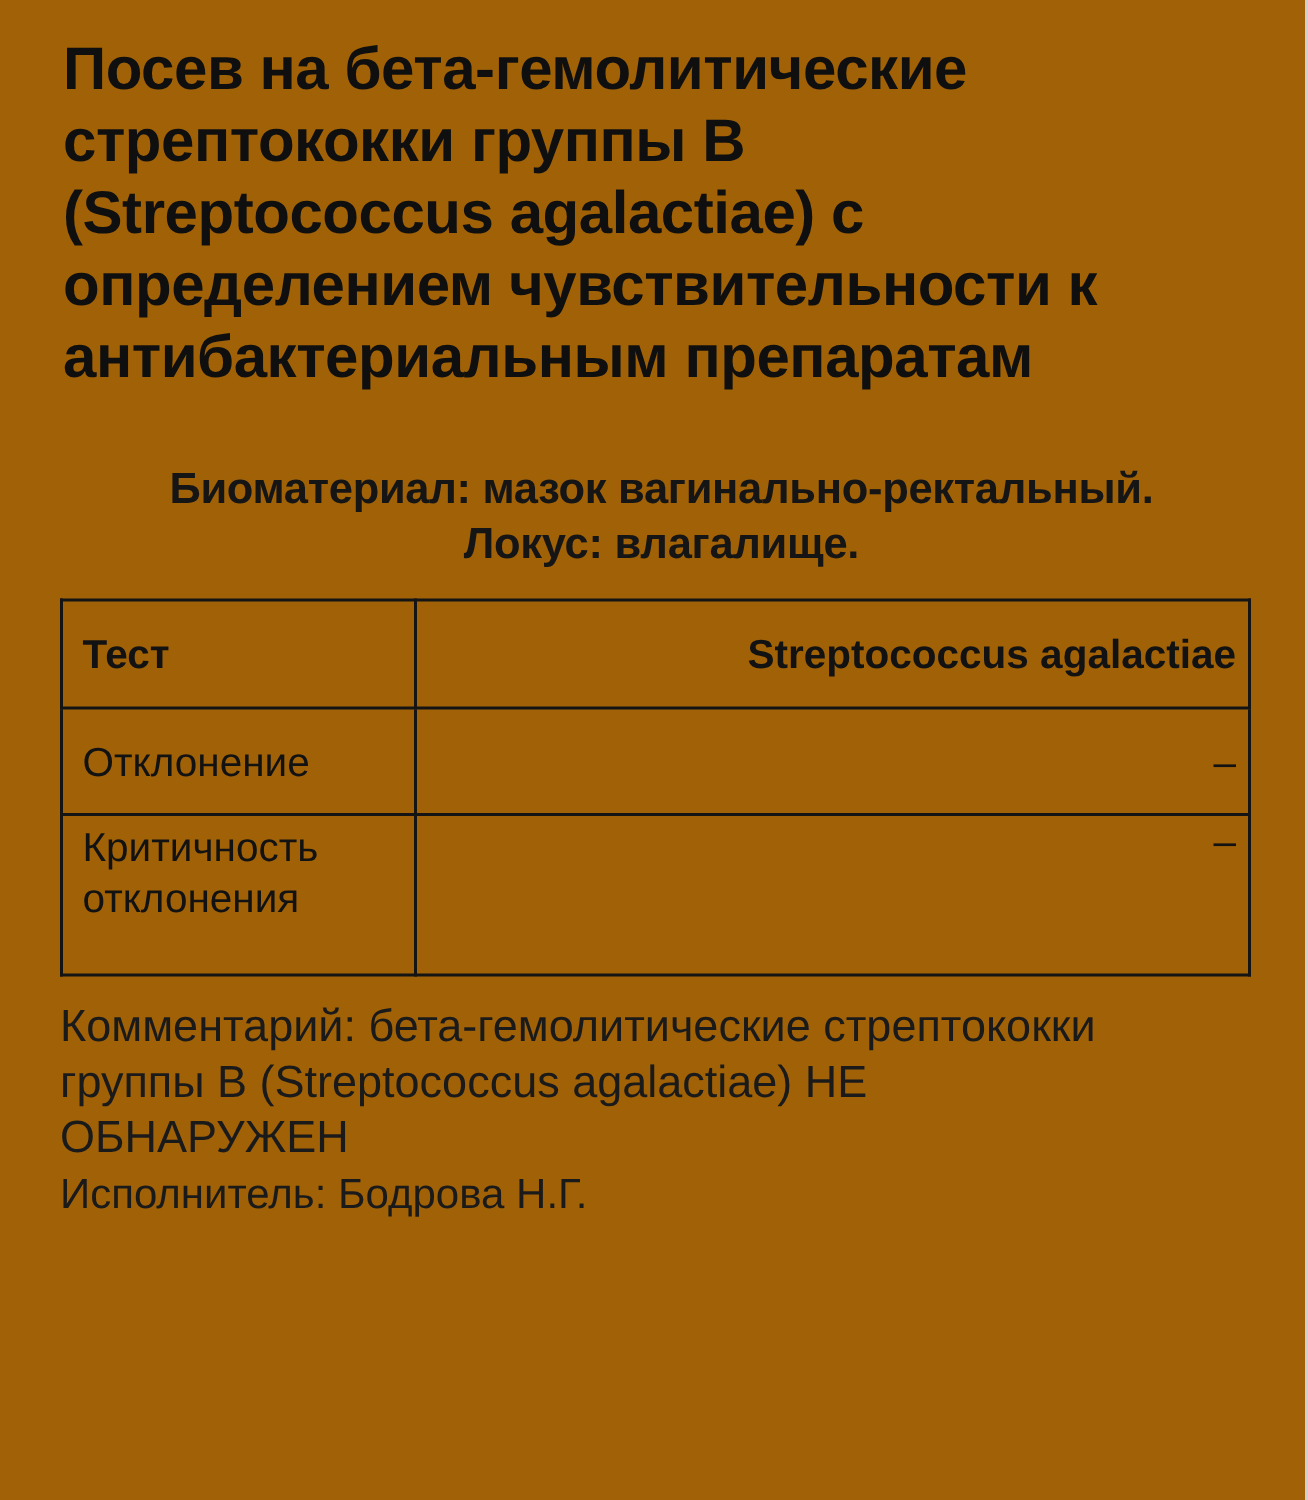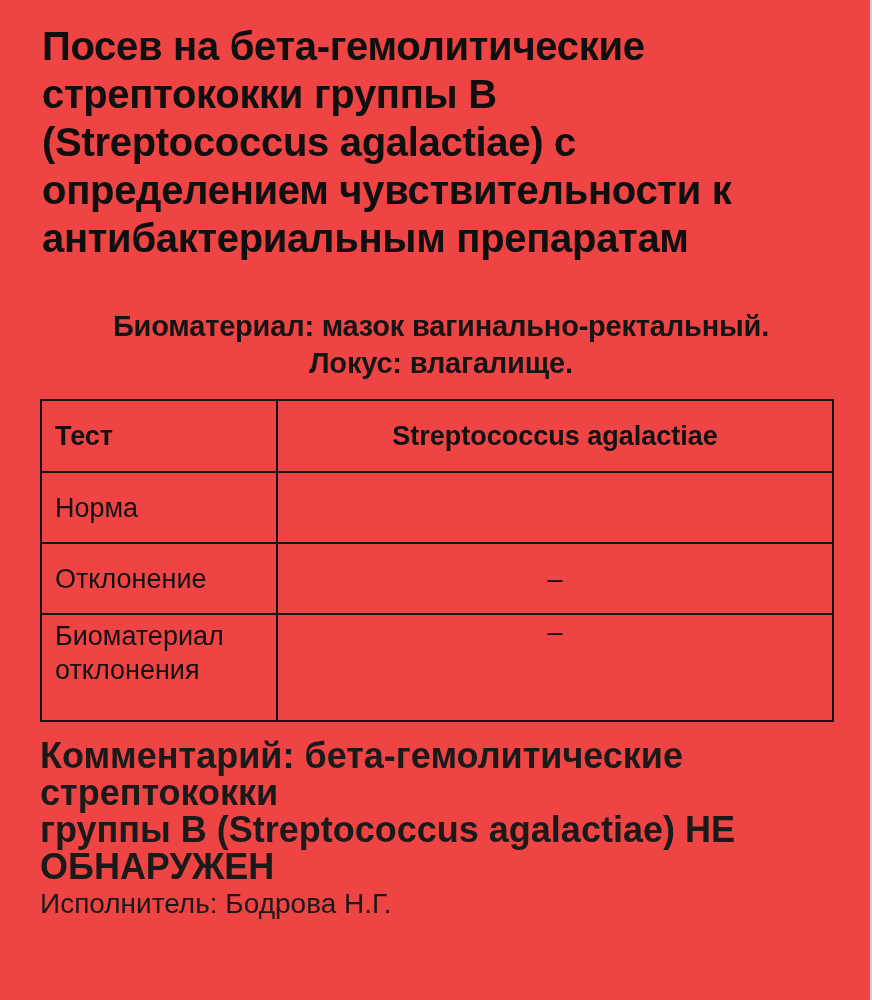--- a/index.html
+++ b/index.html
@@ -13,21 +13,21 @@
     overflow: hidden;
     font-family: "Liberation Sans", sans-serif;
     color: #121212;
   }
   .page {
     position: relative;
     width: 872px;
     height: 1000px;
     box-sizing: border-box;
     padding: 22px 30px 0 40px;
-    background: #ef4444;
+    background: #a16207;
   }
   .page-edge {
     position: absolute;
     top: 0;
     right: 0;
     width: 2px;
     height: 1000px;
     background: #d0d0d0;
   }
   .title {
@@ -68,35 +68,35 @@
     font-weight: 700;
     height: 62px;
   }
   .result-table .label-cell {
     text-align: left;
     padding: 4px 8px 4px 13px;
     font-weight: 400;
   }
   .result-table th.label-cell { font-weight: 700; }
   .result-table .value-cell {
-    text-align: center;
+    text-align: right;
     padding: 0 8px;
     font-weight: 400;
   }
   .result-table th.value-cell { font-weight: 700; }
   .row-result td  { height: 60px; }
   .row-norm td    { height: 61px; }
   .row-dev td     { height: 61px; }
   .row-crit td    { height: 97px; vertical-align: top; padding-top: 9px; }
   .row-units td   { height: 57px; border-top-width: 4px; }
   .comment {
     margin: 15px 0 0 0;
-    font-size: 36px;
+    font-size: 30px;
     line-height: 37px;
-    font-weight: 700;
+    font-weight: 400;
     white-space: pre-line;
     color: #1a1a1a;
   }
   .executor {
     margin: 0;
     font-size: 28px;
     line-height: 37px;
     font-weight: 400;
     color: #1a1a1a;
   }
@@ -122,30 +122,26 @@
         <col class="c1">
         <col class="c2">
       </colgroup>
     <thead>
       <tr>
         <th class="label-cell">Тест</th>
         <th class="value-cell">Streptococcus agalactiae</th>
       </tr>
     </thead>
     <tbody>
-      <tr class="row-norm">
-        <td class="label-cell">Норма</td>
-        <td class="value-cell"></td>
-      </tr>
       <tr class="row-dev">
         <td class="label-cell">Отклонение</td>
         <td class="value-cell">–</td>
       </tr>
       <tr class="row-crit">
-        <td class="label-cell">Биоматериал отклонения</td>
+        <td class="label-cell">Критичность отклонения</td>
         <td class="value-cell">–</td>
       </tr>
     </tbody>
   </table>
 
   <p class="comment">Комментарий: бета-гемолитические стрептококки
 группы B (Streptococcus agalactiae) НЕ
 ОБНАРУЖЕН</p>
 
   <p class="executor">Исполнитель: Бодрова Н.Г.</p>

